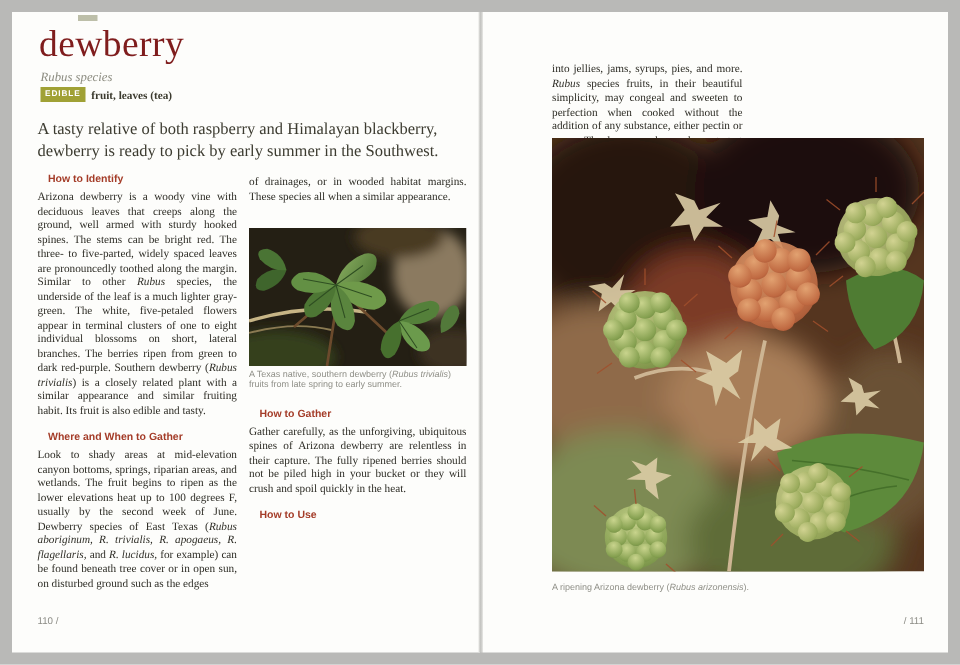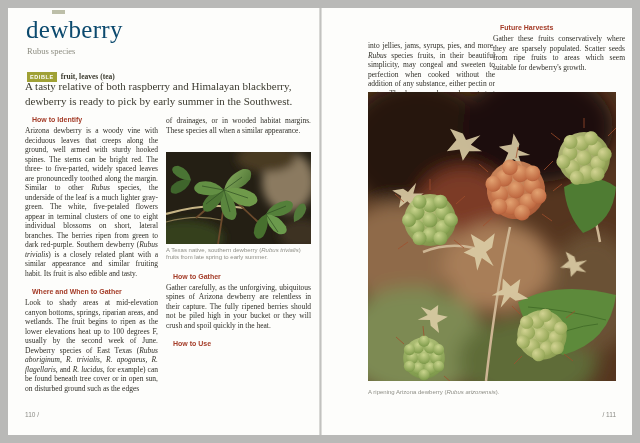--- a/index.html
+++ b/index.html
@@ -6,23 +6,23 @@
   html,body{margin:0;padding:0;}
   #stage{position:relative;width:640px;height:443px;background:#b9b9b7;overflow:hidden;
          font-family:"Liberation Serif",serif;}
   .page{position:absolute;top:8px;height:427px;background:#fdfdfb;}
   #left-page{left:8px;width:312px;}
   #right-page{left:322px;width:310px;}
   #seam{position:absolute;left:319px;top:8px;width:3px;height:427px;
         background:linear-gradient(90deg,#e3e3e0,#c2c2bf,#e9e9e6);}
   .abs{position:absolute;}
   #deco-mark{left:52px;top:10px;width:13px;height:4px;background:#bdbfa9;}
-  #page-title{left:26px;top:16px;font-size:25px;color:#0c4a6e;letter-spacing:.3px;}
-  #species-subtitle{left:27px;top:46px;font-size:8.5px;color:#8c8c80;}
-  #badge-row{left:27px;top:72px;display:flex;}
+  #page-title{left:26px;top:16px;font-size:25px;color:#7f1d1d;letter-spacing:.3px;}
+  #species-subtitle{left:27px;top:46px;font-size:8.5px;font-style:italic;color:#8c8c80;}
+  #badge-row{left:27px;top:58px;display:flex;align-items:center;}
   #edible-badge{background:#a0a135;color:#fff;font-family:"Liberation Sans",sans-serif;
         font-size:5.5px;font-weight:bold;letter-spacing:.6px;padding:2px 3px;}
   #edible-parts{margin-left:4px;font-size:7.5px;font-weight:600;color:#3b3a2e;}
   #intro{left:25px;top:79px;width:290px;font-size:11px;line-height:14.5px;color:#3c3b30;}
   .col{position:absolute;}
   #col1{left:25px;top:116px;width:133px;}
   #col2{left:166px;top:116px;width:145px;}
   #rcol1{left:368px;top:17px;width:127px;margin-top:24px;}
   #rcol2{left:493px;top:24px;width:132px;}
   .sec-h{font-family:"Liberation Sans",sans-serif;font-weight:bold;font-size:7px;
@@ -108,24 +108,20 @@
 
     <div class="sec-h" style="margin-top:11px;">How to Gather</div>
     <p class="body-p">Gather carefully, as the unforgiving, ubiquitous spines of Arizona dewberry are relentless in their capture. The fully ripened berries should not be piled high in your bucket or they will crush and spoil quickly in the heat.</p>
     <div class="sec-h mt">How to Use</div>
   </div>
 
   <div class="col" id="rcol1">
     <p class="body-p">into jellies, jams, syrups, pies, and more. <i>Rubus</i> species fruits, in their beautiful simplicity, may congeal and sweeten to perfection when cooked without the addition of any substance, either pectin or sugar. The leaves make a pleasant, tart tea.</p>
   </div>
 
-  <div class="col" id="rcol2">
-    <div class="sec-h">Future Harvests</div>
-    <p class="body-p">Gather these fruits conservatively where they are sparsely populated. Scatter seeds from ripe fruits to areas which seem suitable for dewberry's growth.</p>
-  </div>
 
   <svg class="abs" id="berry-photo" width="248" height="289" viewBox="0 0 248 289">
     <defs>
       <filter id="b2" x="-40%" y="-40%" width="180%" height="180%">
           <feGaussianBlur stdDeviation="9"></feGaussianBlur>
         </filter>
       <radialGradient id="gg" cx="0.35" cy="0.3" r="0.95">
         <stop offset="0" stop-color="#c9d48d"></stop>
           <stop offset="0.7" stop-color="#85a050"></stop>
           <stop offset="1" stop-color="#5f7a38"></stop>

